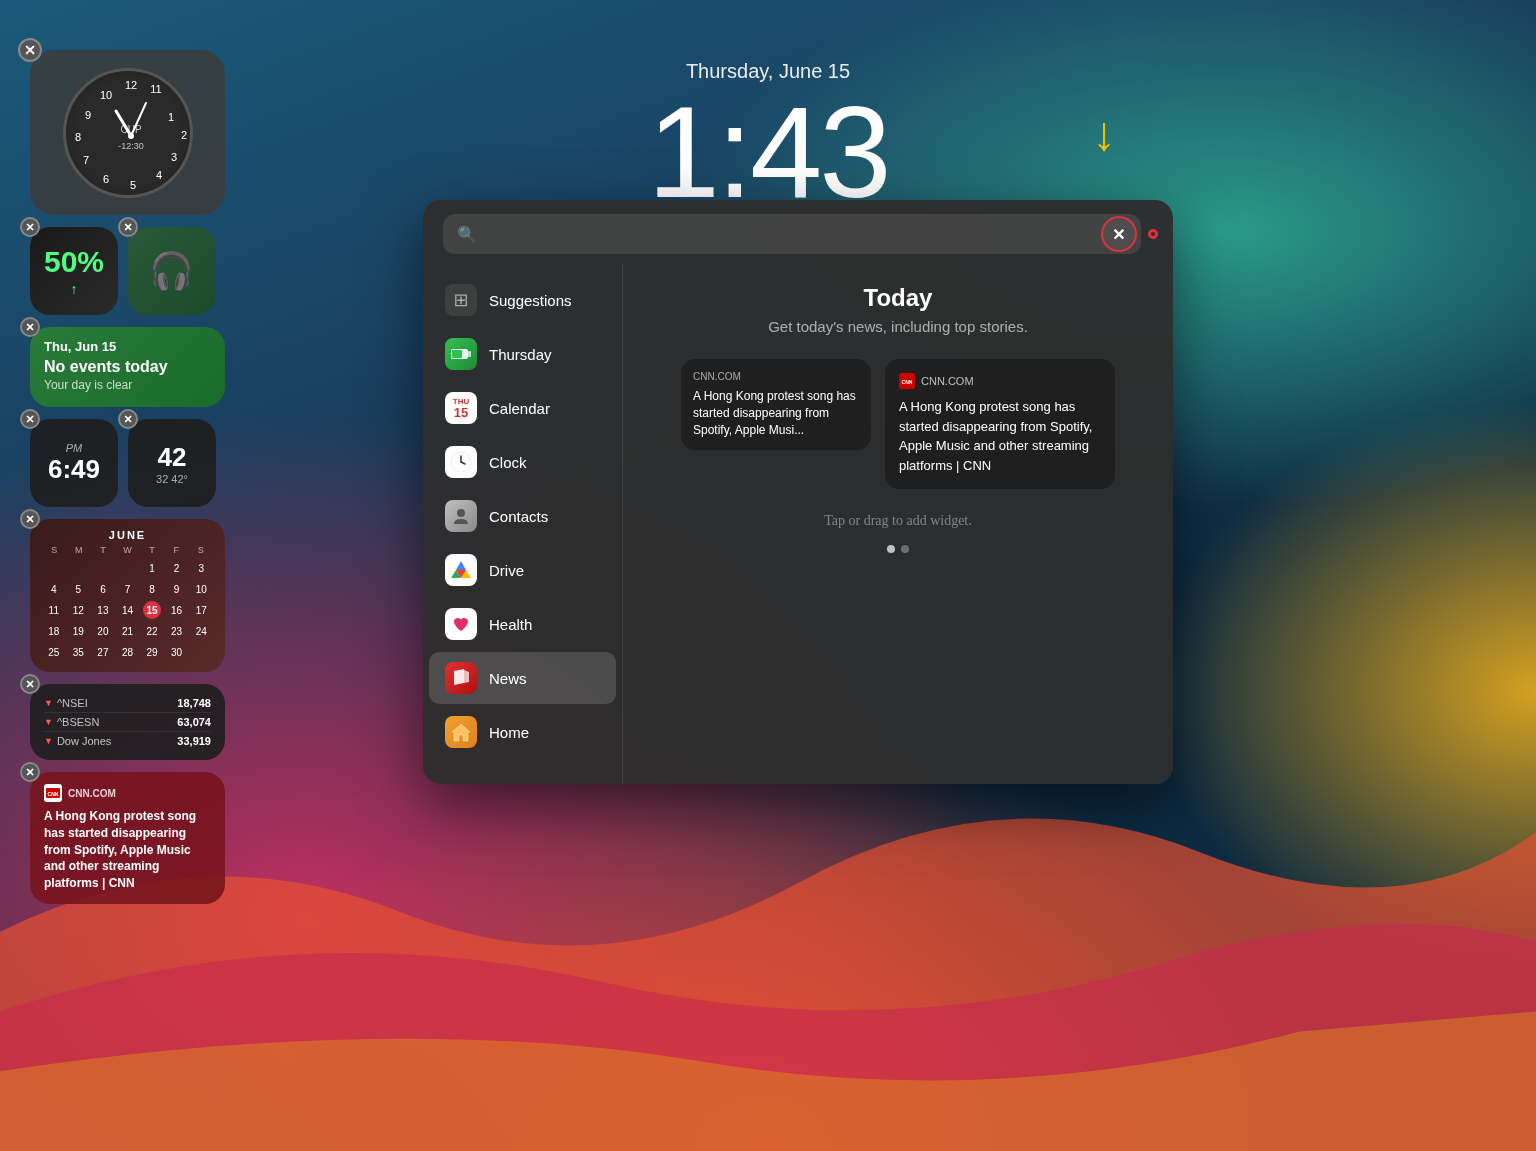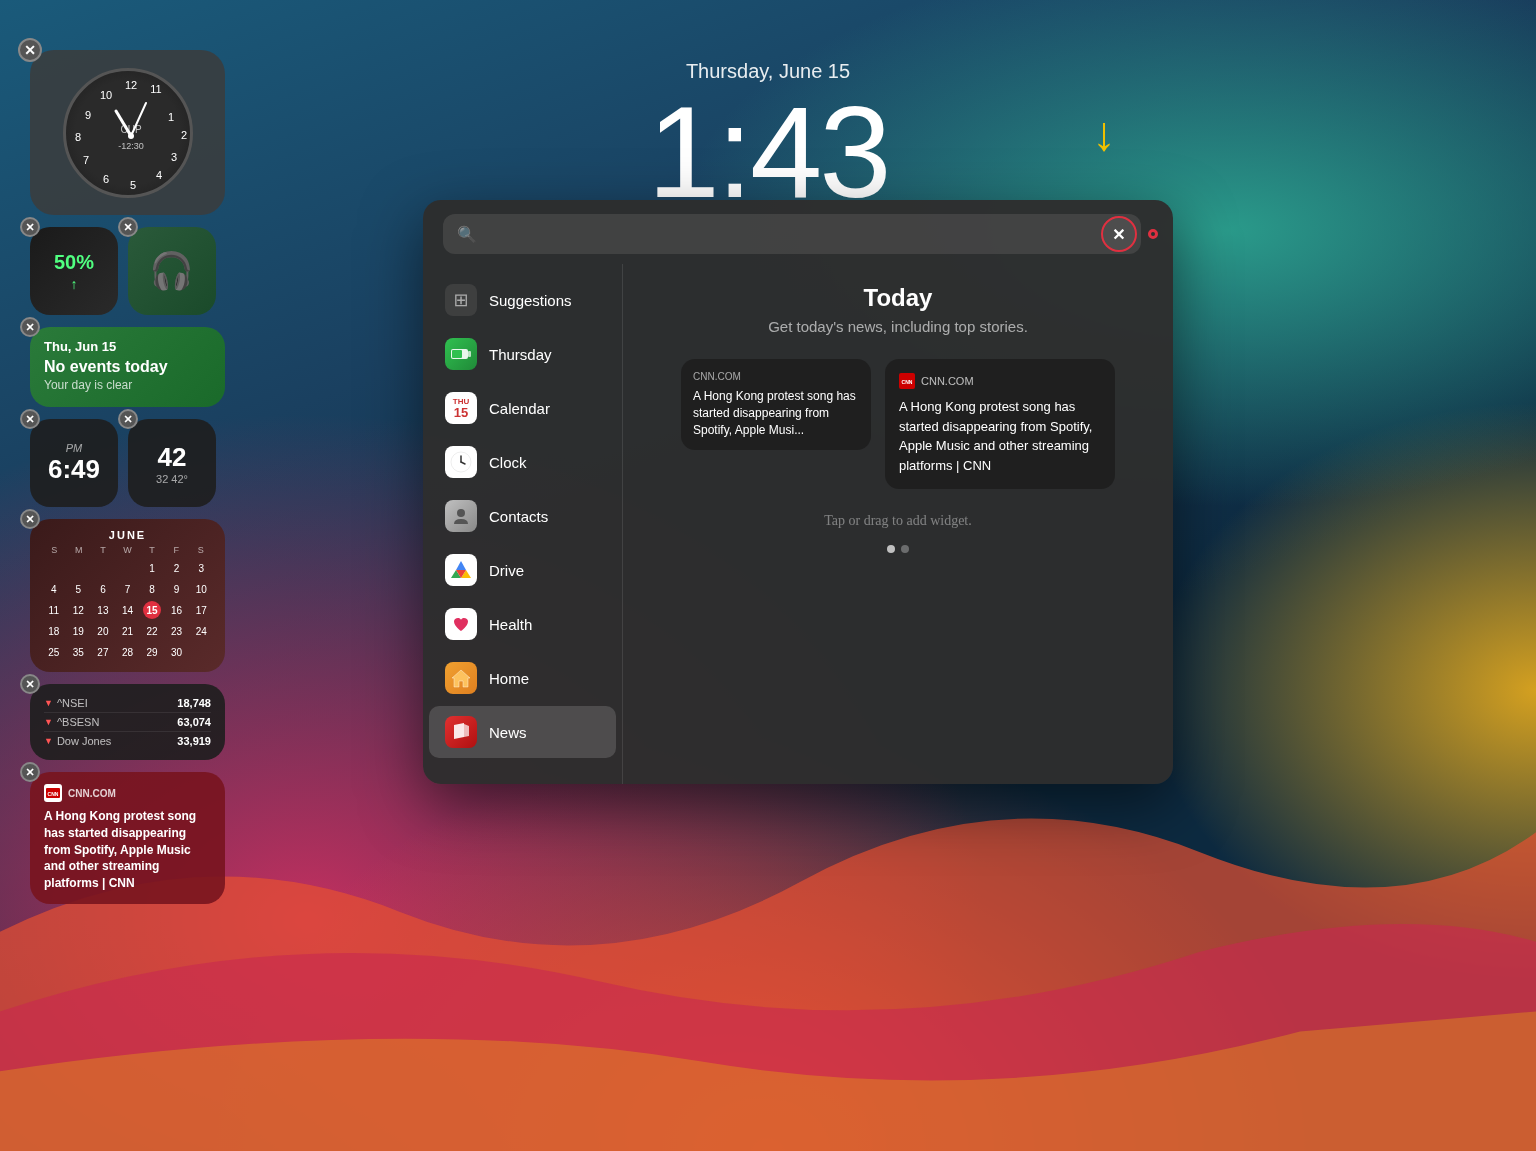--- a/index.html
+++ b/index.html
@@ -123,21 +123,21 @@
       align-items: center;
       justify-content: center;
     }
 
     .battery-widget {
       background: linear-gradient(135deg, #1a1a1a 0%, #2a2a2a 100%);
       flex-direction: column;
     }
 
     .battery-pct {
-      font-size: 20px;
+      font-size: 30px;
       font-weight: bold;
       color: #50ff80;
       text-align: right;
     }
 
     .battery-icon {
       color: #50ff80;
       font-size: 14px;
     }
 
@@ -940,38 +940,38 @@
       <div class="sidebar-item">
         <div class="sidebar-icon icon-health" style="background:#fff;">
           <svg width="22" height="22" viewBox="0 0 22 22">
             <rect width="22" height="22" rx="5" fill="white"></rect>
             <path d="M11 18 C11 18 4 13 4 8.5 C4 6.5 5.8 5 8 5 C9.3 5 10.4 5.7 11 6.7 C11.6 5.7 12.7 5 14 5 C16.2 5 18 6.5 18 8.5 C18 13 11 18 11 18Z" fill="#e03060"></path>
           </svg>
         </div>
         <span class="sidebar-label">Health</span>
       </div>
 
-      <div class="sidebar-item">
-        <div class="sidebar-icon icon-home" style="background:linear-gradient(135deg,#f0a030,#e08020);">
-          <svg width="22" height="22" viewBox="0 0 22 22">
-            <polygon points="11,3 2,11 4,11 4,20 9,20 9,14 13,14 13,20 18,20 18,11 20,11" fill="rgba(255,200,100,0.9)" stroke="rgba(255,255,255,0.8)" stroke-width="0.5"></polygon>
-          </svg>
-        </div>
-        <span class="sidebar-label">Home</span>
-      </div>
-
       <div class="sidebar-item active">
         <div class="sidebar-icon icon-news" style="background:linear-gradient(135deg,#e03030,#b01010);">
           <svg width="22" height="22" viewBox="0 0 22 22">
             <rect width="22" height="22" rx="5" fill="transparent"></rect>
             <path d="M4 4 L14 2 L14 16 L4 18 Z" fill="rgba(255,255,255,0.9)"></path>
             <path d="M14 3 L19 5 L19 15 L14 16 Z" fill="rgba(255,255,255,0.7)"></path>
           </svg>
         </div>
         <span class="sidebar-label">News</span>
+      </div>
+
+      <div class="sidebar-item">
+        <div class="sidebar-icon icon-home" style="background:linear-gradient(135deg,#f0a030,#e08020);">
+          <svg width="22" height="22" viewBox="0 0 22 22">
+            <polygon points="11,3 2,11 4,11 4,20 9,20 9,14 13,14 13,20 18,20 18,11 20,11" fill="rgba(255,200,100,0.9)" stroke="rgba(255,255,255,0.8)" stroke-width="0.5"></polygon>
+          </svg>
+        </div>
+        <span class="sidebar-label">Home</span>
       </div>
 
     </div>
 
     <div class="content-area">
       <div class="content-title">Today</div>
       <div class="content-subtitle">Get today's news, including top stories.</div>
 
       <div class="news-preview-area">
 

